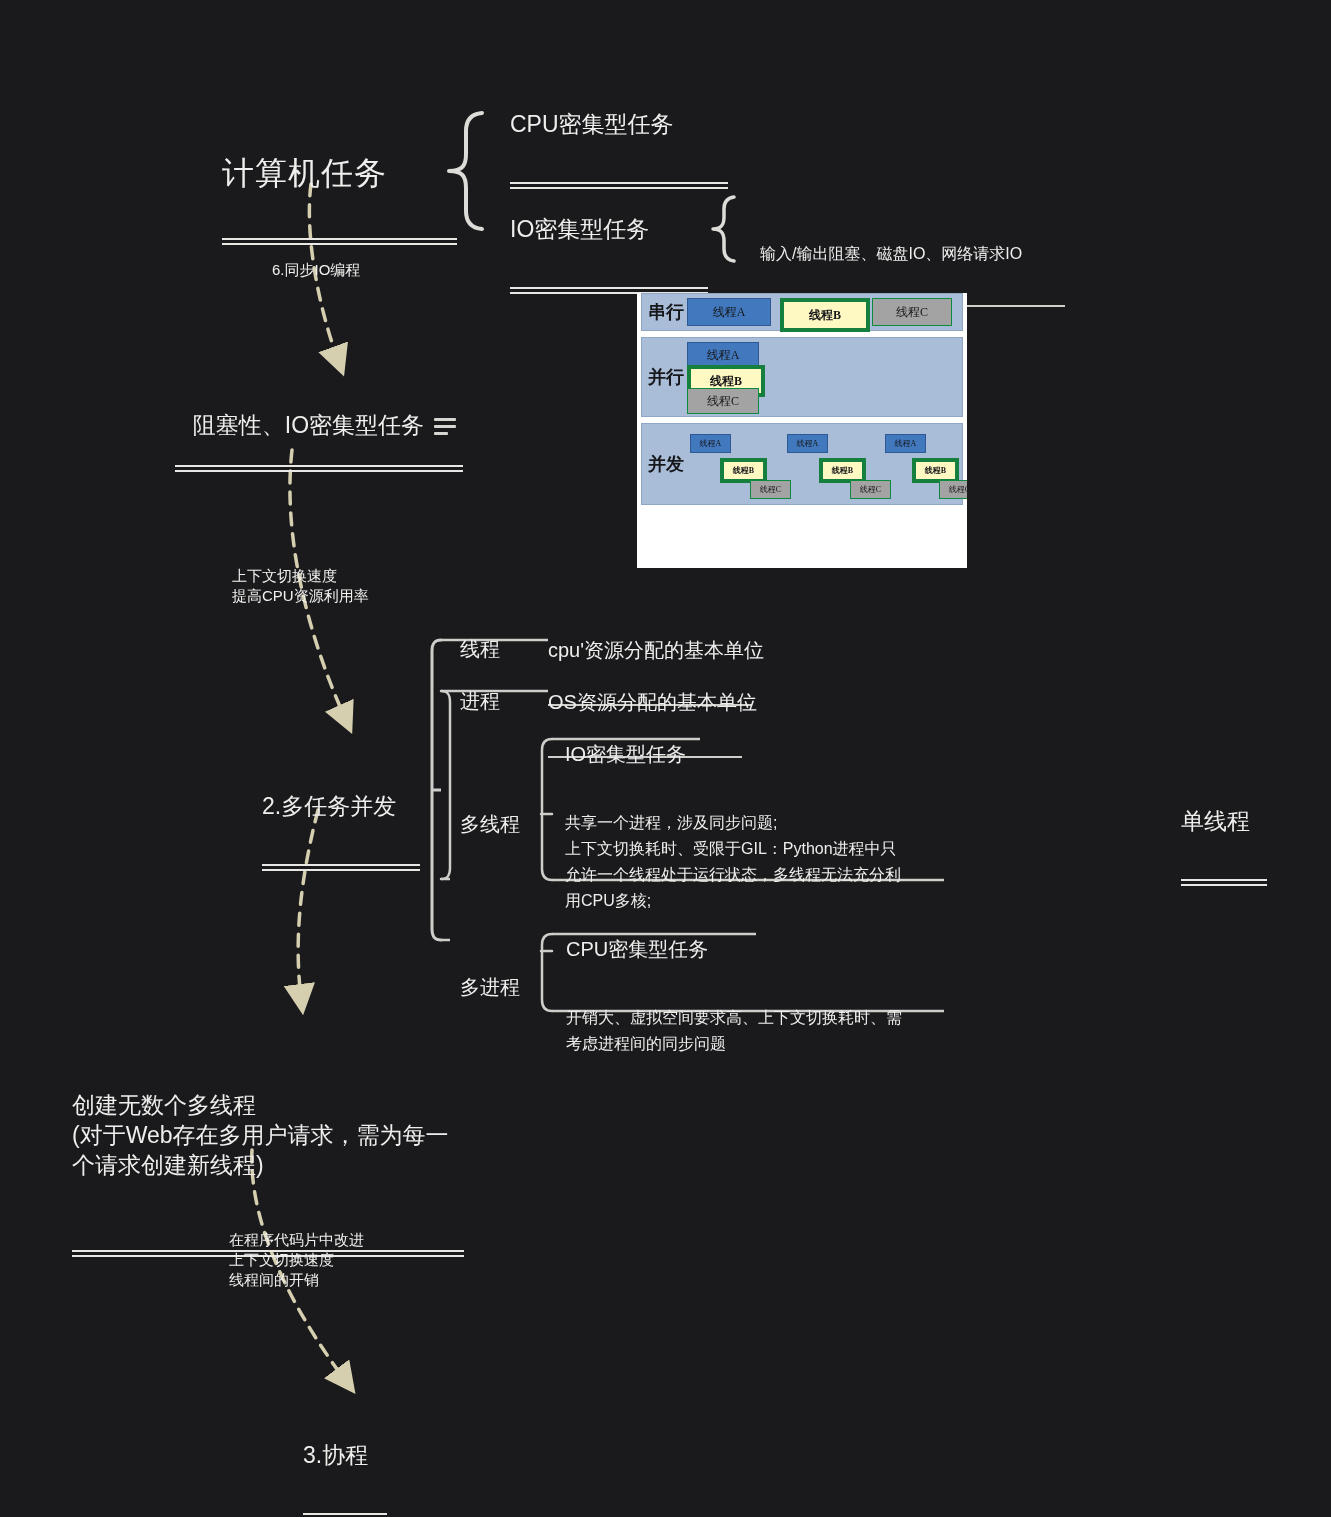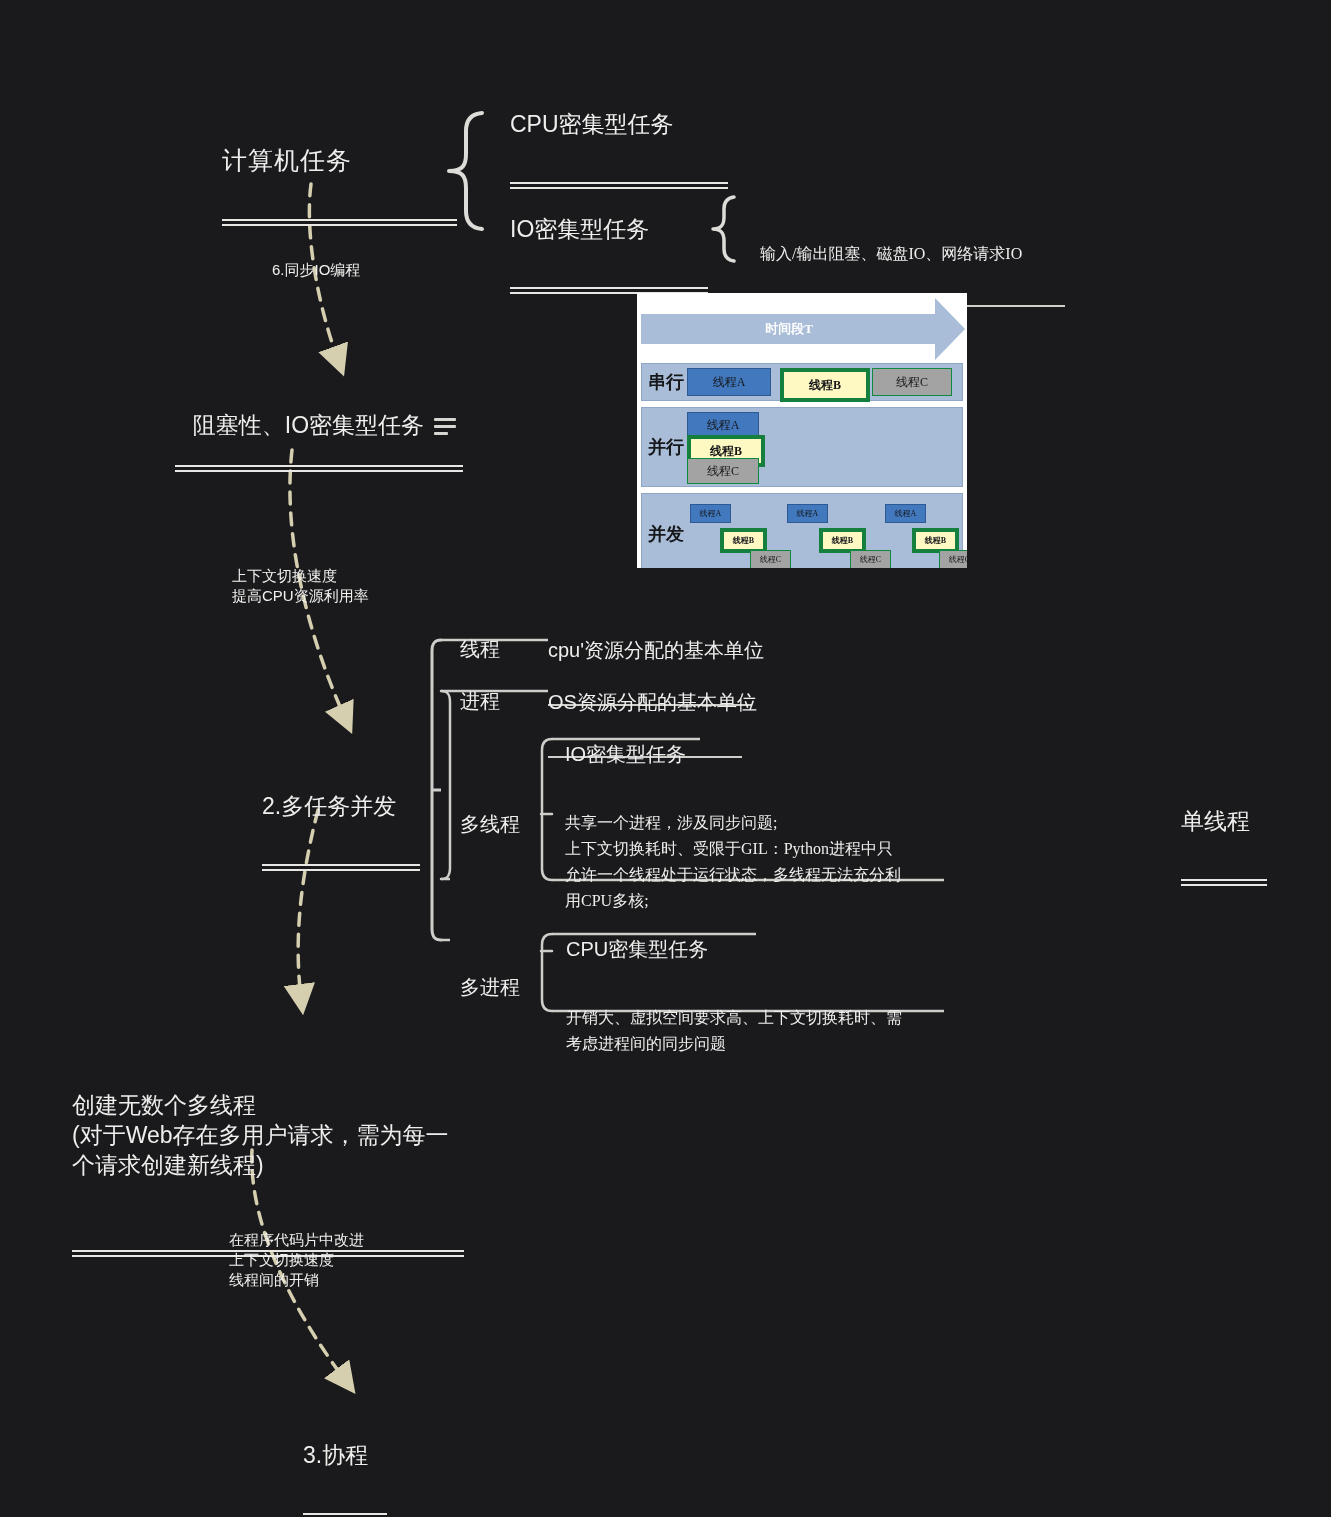--- a/index.html
+++ b/index.html
@@ -22,24 +22,24 @@
     border-bottom:2.5px solid #e9e7e4;
     height:3px;
     margin-top:6px;
   }
   .ul1{                       
     border-top:2px solid #cfcdca;
     height:0;
     margin-top:4px;
   }
 
-  .t-root{font-size:25px;letter-spacing:1px;}
+  .t-root{font-size:32px;letter-spacing:1px;margin-top:8px;}
   .t-big{font-size:23px;}
   .t-mid{font-size:20px;}
-  .t-small{font-size:16px;font-family:Liberation Serif, serif;}
+  .t-small{font-size:16px;}
 
   .arrow-label{
     position:absolute;
     font-size:15px;line-height:20px;
     color:#f2f1ee;white-space:pre;
   }
 
   svg.layer{position:absolute;left:0;top:0;width:1331px;height:1517px;pointer-events:none;}
 
   
@@ -237,25 +237,20 @@
 上下文切换速度
 线程间的开销</div>
 
   <div class="node" style="left:303px;top:1404px;">
     <span class="txt t-big">3.协程</span>
     <div class="ul2" style="width:84px;"></div>
   </div>
 
   <div id="figure">
 
-    <div class="fig-arrow-wrap">
-      <div class="fig-arrow"></div>
-      <div class="fig-arrow-head"></div>
-      <div class="fig-arrow-label">时间段T</div>
-    </div>
 
     <div class="fig-row" id="row-serial">
       <span class="fig-rowlabel">串行</span>
       <span class="chip a" style="left:45px;width:82px;">线程A</span>
       <span class="chip b" style="left:138px;width:82px;">线程B</span>
       <span class="chip c" style="left:230px;width:78px;">线程C</span>
     </div>
 
     <div class="fig-row" id="row-parallel">
       <span class="fig-rowlabel">并行</span>

